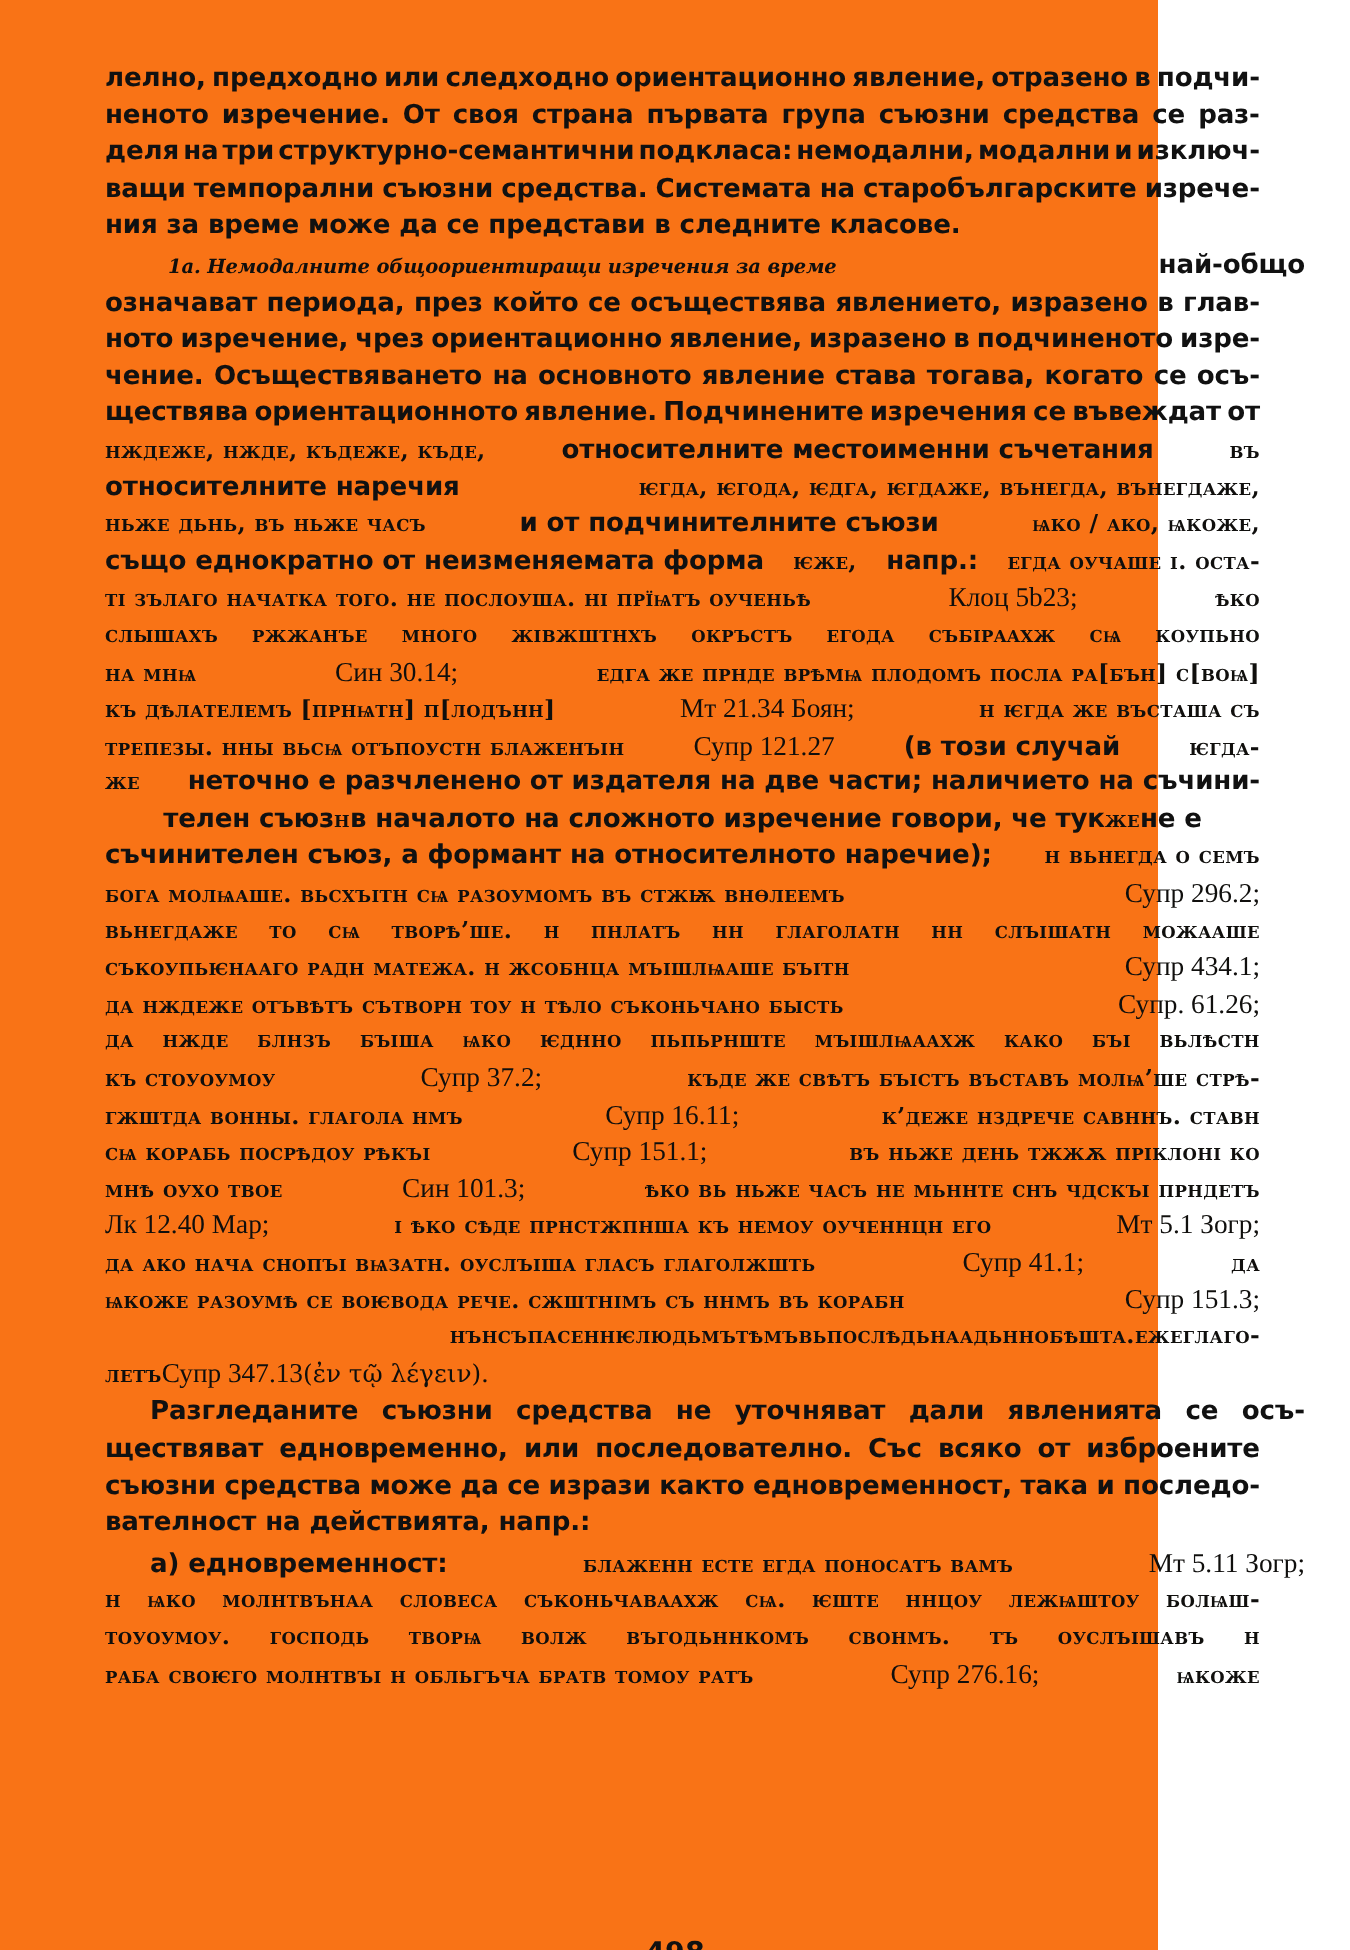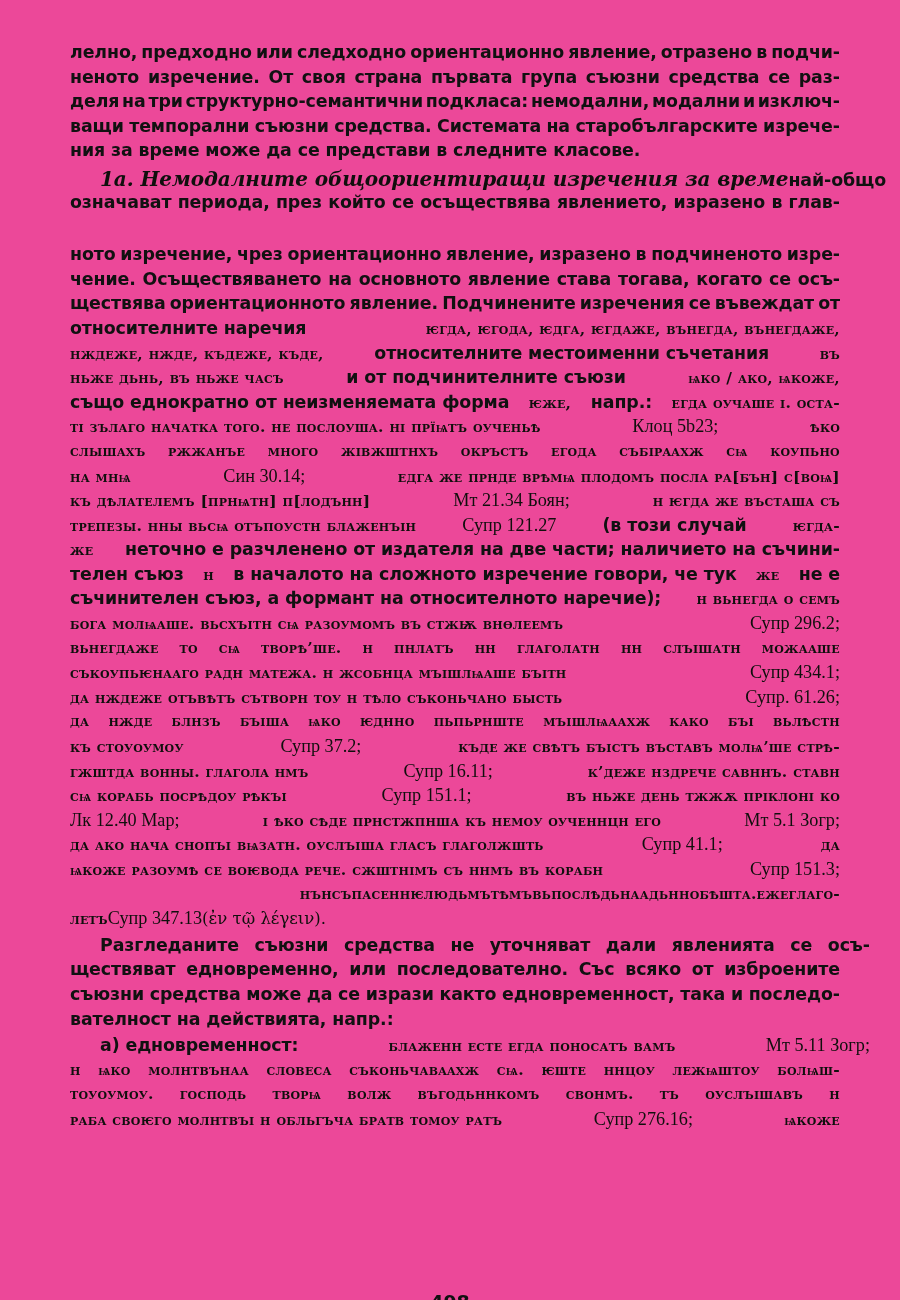--- a/index.html
+++ b/index.html
@@ -10,23 +10,23 @@
   body {
     width: 900px;
     height: 1300px;
     overflow: hidden;
     font-family: "Liberation Serif", "DejaVu Serif", serif;
     color: #100f0d;
   }
 
   .page {
     position: relative;
-    width: 900px;
+    width: 772px;
     height: 1300px;
-    background: #ec4899;
+    background: #f97316;
   }
 
   .textblock {
     position: absolute;
     left: 70px;
     top: 42px;
     width: 770px;
   }
 
   
@@ -44,22 +44,23 @@
     font-weight: 700;
     font-size: 17.4px;
     letter-spacing: -0.1px;
     color: #111;
   }
 
   .bg-italic {
     font-family: "DejaVu Serif", "Liberation Serif", serif;
     font-weight: 700;
     font-style: italic;
-    font-size: 20px;
+    font-size: 13px;
     letter-spacing: -0.1px;
+    margin-left: 12px;
   }
 
   
   .ocs {
     font-family: "DejaVu Serif", "Liberation Serif", serif;
     font-weight: 700;
     font-size: 15.6px;
     letter-spacing: 0.25px;
     font-feature-settings: "smcp";
     font-variant: small-caps;
@@ -166,21 +167,21 @@
         <span class="bg">периода,</span>
         <span class="bg">през</span>
         <span class="bg">който</span>
         <span class="bg">се</span>
         <span class="bg">осъществява</span>
         <span class="bg">явлението,</span>
         <span class="bg">изразено</span>
         <span class="bg">в</span>
         <span class="bg">глав-</span>
       </div>
-      <div class="line just" style="height: 24.6px; margin-top: 28px;">
+      <div class="line just" style="height: 24.6px;">
         <span class="bg">ното</span>
         <span class="bg">изречение,</span>
         <span class="bg">чрез</span>
         <span class="bg">ориентационно</span>
         <span class="bg">явление,</span>
         <span class="bg">изразено</span>
         <span class="bg">в</span>
         <span class="bg">подчиненото</span>
         <span class="bg">изре-</span>
       </div>
@@ -200,27 +201,27 @@
         <span class="bg">ществява</span>
         <span class="bg">ориентационното</span>
         <span class="bg">явление.</span>
         <span class="bg">Подчинените</span>
         <span class="bg">изречения</span>
         <span class="bg">се</span>
         <span class="bg">въвеждат</span>
         <span class="bg">от</span>
       </div>
       <div class="line just" style="height: 24.6px;">
-        <span class="bg">относителните наречия</span>
-        <span class="ocs">ѥгда, ѥгода, ѥдга, ѥгдаже, вънегда, вънегдаже,</span>
-      </div>
-      <div class="line just" style="height: 24.6px;">
         <span class="ocs">нждеже, нжде, къдеже, къде,</span>
         <span class="bg">относителните местоименни съчетания</span>
         <span class="ocs">въ</span>
+      </div>
+      <div class="line just" style="height: 24.6px;">
+        <span class="bg">относителните наречия</span>
+        <span class="ocs">ѥгда, ѥгода, ѥдга, ѥгдаже, вънегда, вънегдаже,</span>
       </div>
       <div class="line just" style="height: 24.6px;">
         <span class="ocs">ньже дьнь, въ ньже часъ</span>
         <span class="bg">и от подчинителните съюзи</span>
         <span class="ocs">ѩко / ако, ѩкоже,</span>
       </div>
       <div class="line just" style="height: 24.6px;">
         <span class="bg">също еднократно от неизменяемата форма</span>
         <span class="ocs">ѥже,</span>
         <span class="bg">напр.:</span>
@@ -255,21 +256,21 @@
       <div class="line just" style="height: 24.6px;">
         <span class="ocs">трепезы. нны вьсѩ отъпоустн блаженъін</span>
         <span class="cit">Супр 121.27</span>
         <span class="bg">(в този случай</span>
         <span class="ocs">ѥгда-</span>
       </div>
       <div class="line just" style="height: 24.6px;">
         <span class="ocs">же</span>
         <span class="bg">неточно е разчленено от издателя на две части; наличието на съчини-</span>
       </div>
-      <div class="line just" style="height: 24.6px;">
+      <div class="line just" style="height: 24.6px; justify-content: center;">
         <span class="bg">телен съюз</span>
         <span class="ocs">н</span>
         <span class="bg">в началото на сложното изречение говори, че тук</span>
         <span class="ocs">же</span>
         <span class="bg">не е</span>
       </div>
       <div class="line just" style="height: 24.6px;">
         <span class="bg">съчинителен съюз, а формант на относителното наречие);</span>
         <span class="ocs">н вьнегда о семъ</span>
       </div>
@@ -318,20 +319,25 @@
       </div>
       <div class="line just" style="height: 24.6px;">
         <span class="ocs">гжштда вонны. глаголa нмъ</span>
         <span class="cit">Супр 16.11;</span>
         <span class="ocs">к’деже нздрече савннъ. ставн</span>
       </div>
       <div class="line just" style="height: 24.6px;">
         <span class="ocs">сѩ корабь посрѣдоу рѣкъі</span>
         <span class="cit">Супр 151.1;</span>
         <span class="ocs">въ ньже день тжжѫ пріклоні ко</span>
+      </div>
+      <div class="line just" style="height: 24.6px;">
+        <span class="ocs">мнѣ оухо твое</span>
+        <span class="cit">Син 101.3;</span>
+        <span class="ocs">ѣко вь ньже часъ не мьннте снъ чдскъі прндетъ</span>
       </div>
       <div class="line just" style="height: 24.6px;">
         <span class="cit">Лк 12.40 Мар;</span>
         <span class="ocs">ι ѣко сѣде прнстжпнша къ немоу оученнцн его</span>
         <span class="cit">Мт 5.1 Зогр;</span>
       </div>
       <div class="line just" style="height: 24.6px;">
         <span class="ocs">да ако нача снопъі вѩзатн. оуслъіша гласъ глаголжшть</span>
         <span class="cit">Супр 41.1;</span>
         <span class="ocs">да</span>

